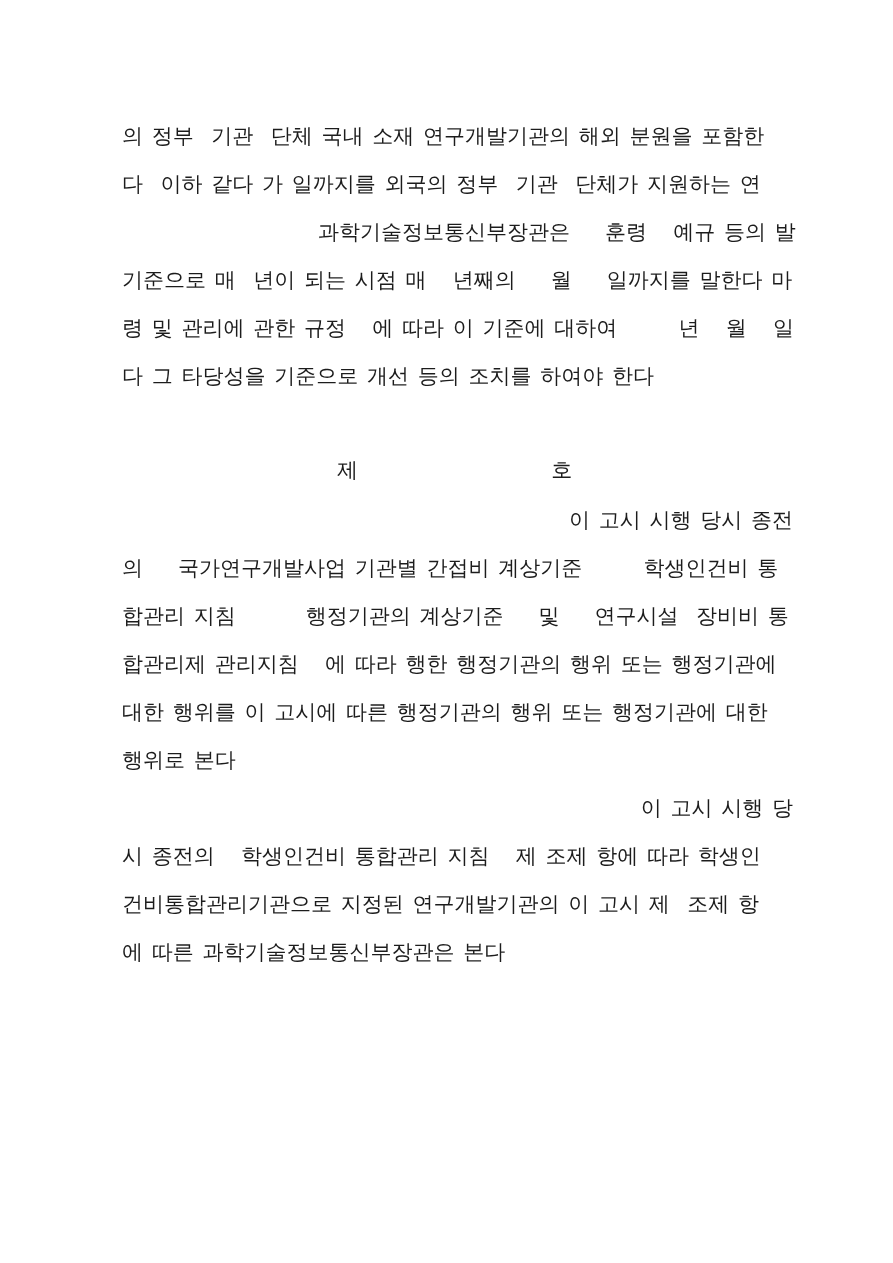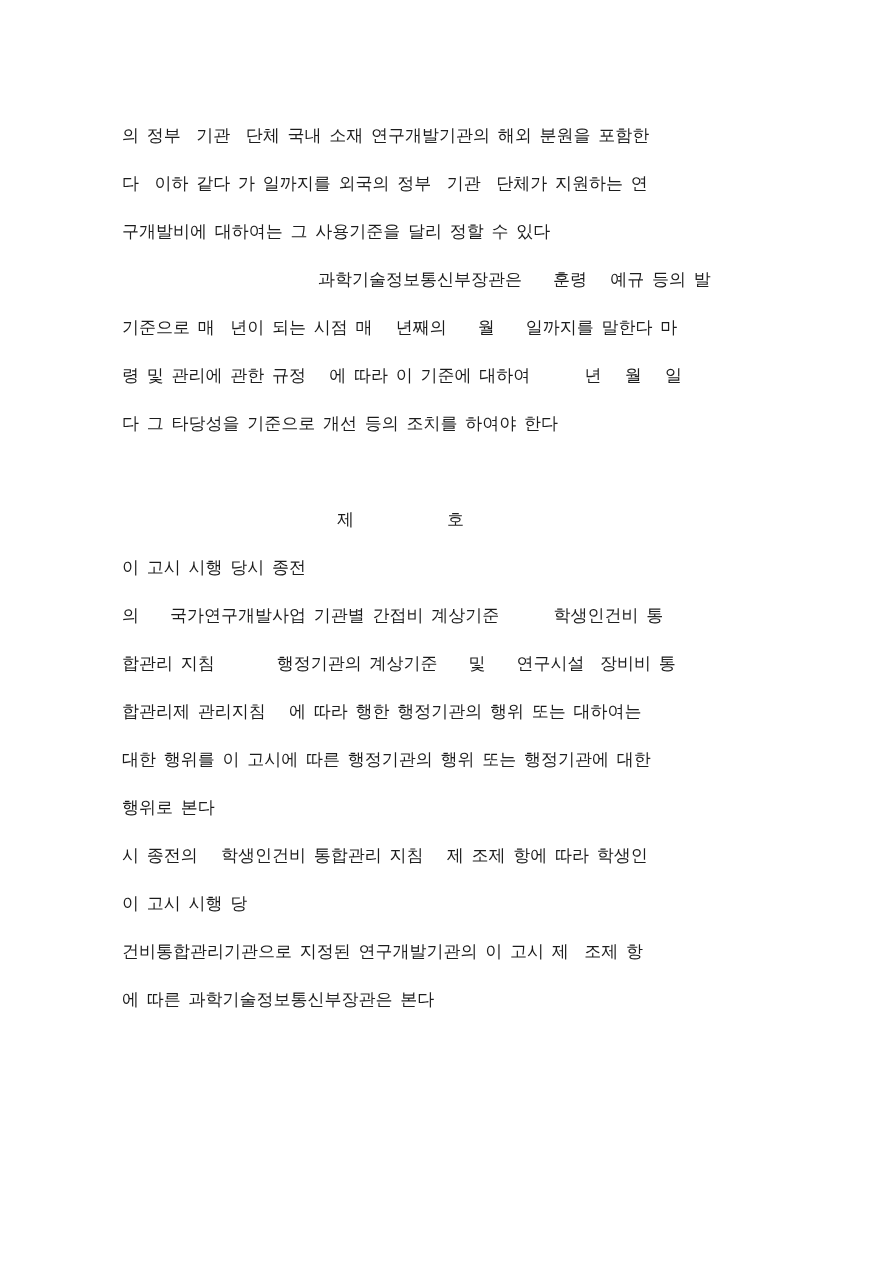--- a/index.html
+++ b/index.html
@@ -8,51 +8,50 @@
     background: #ffffff;
   }
   .page {
     position: relative;
     box-sizing: border-box;
     width: 893px;
     height: 1263px;
     background: #ffffff;
     padding: 112px 100px 0 122px;
     font-family: "Liberation Serif", "DejaVu Serif", serif;
-    font-size: 17px;
+    font-size: 21px;
     color: #1c1c1c;
     overflow: hidden;
   }
   .line {
     height: 48px;
     line-height: 48px;
     white-space: pre;
     word-spacing: 3.5px;
   }
   .ind-deep  { padding-left: 196px; }  
-  .ind-head  { padding-left: 215px; }  
+  .ind-head  { padding-left: 215px; font-family: Liberation Mono, monospace; }  
   .ind-first { padding-left: 130px; }  
-  .right     { }    
+  .right     { text-align: right; }    
 </style>
 </head>
 <body>
 
 <div class="page">
   <div class="line">의 정부  기관  단체 국내 소재 연구개발기관의 해외 분원을 포함한</div>
   <div class="line">다  이하 같다 가 일까지를 외국의 정부  기관  단체가 지원하는 연</div>
-  <div class="line">구개발비에 대하여는 그 사용기준을 달리 정할 수 있다</div>
   <div class="line ind-deep">과학기술정보통신부장관은    훈령   예규 등의 발</div>
   <div class="line">기준으로 매  년이 되는 시점 매   년째의    월    일까지를 말한다 마</div>
   <div class="line">령 및 관리에 관한 규정   에 따라 이 기준에 대하여       년   월   일</div>
   <div class="line">다 그 타당성을 기준으로 개선 등의 조치를 하여야 한다</div>
   <div class="line"></div>
   <div class="line ind-head">제            호</div>
   <div class="line right">이 고시 시행 당시 종전</div>
   <div class="line">의    국가연구개발사업 기관별 간접비 계상기준       학생인건비 통</div>
   <div class="line">합관리 지침        행정기관의 계상기준    및    연구시설  장비비 통</div>
-  <div class="line">합관리제 관리지침   에 따라 행한 행정기관의 행위 또는 대하여는</div>
+  <div class="line">합관리제 관리지침   에 따라 행한 행정기관의 행위 또는 행정기관에</div>
   <div class="line">대한 행위를 이 고시에 따른 행정기관의 행위 또는 행정기관에 대한</div>
   <div class="line">행위로 본다</div>
+  <div class="line right">이 고시 시행 당</div>
   <div class="line">시 종전의   학생인건비 통합관리 지침   제 조제 항에 따라 학생인</div>
-  <div class="line right">이 고시 시행 당</div>
   <div class="line">건비통합관리기관으로 지정된 연구개발기관의 이 고시 제  조제 항</div>
   <div class="line">에 따른 과학기술정보통신부장관은 본다</div>
 </div>
 
 </body></html>

